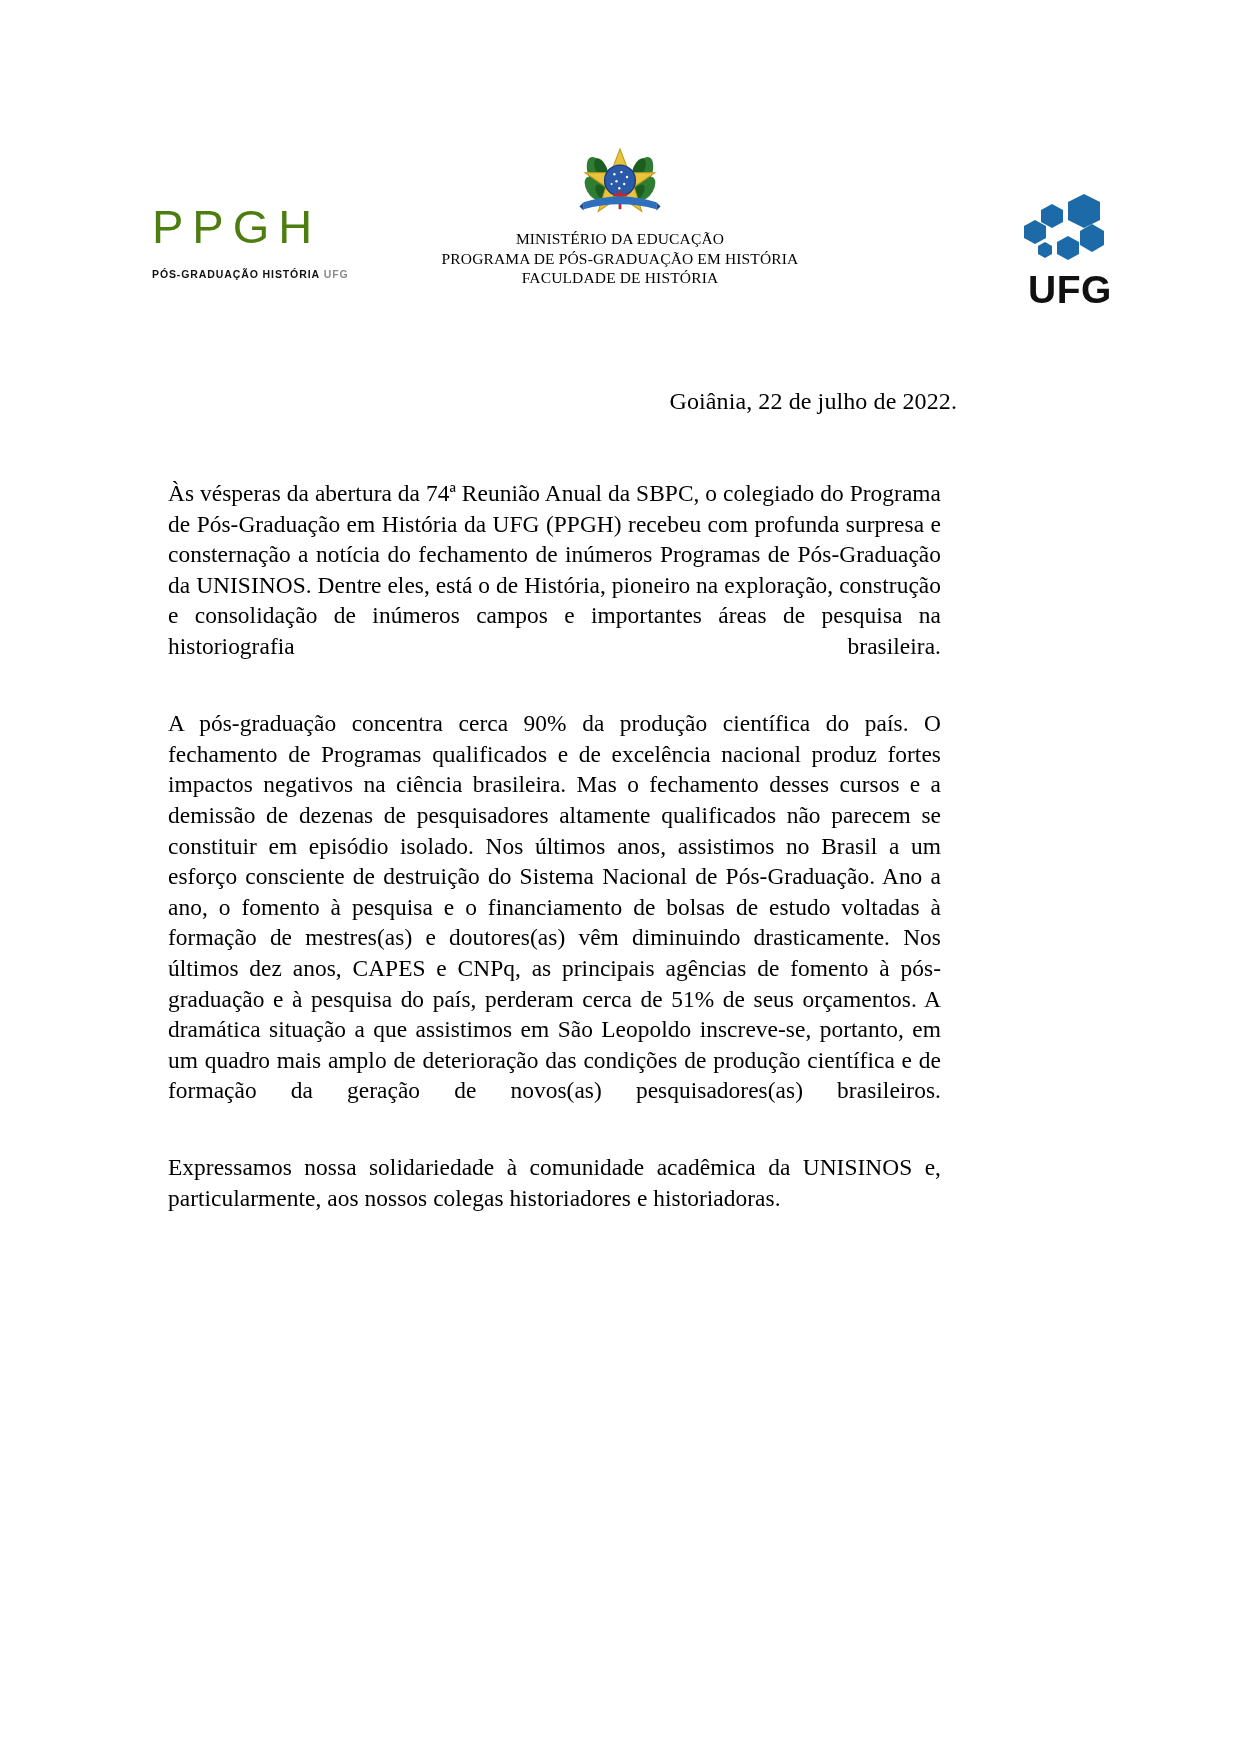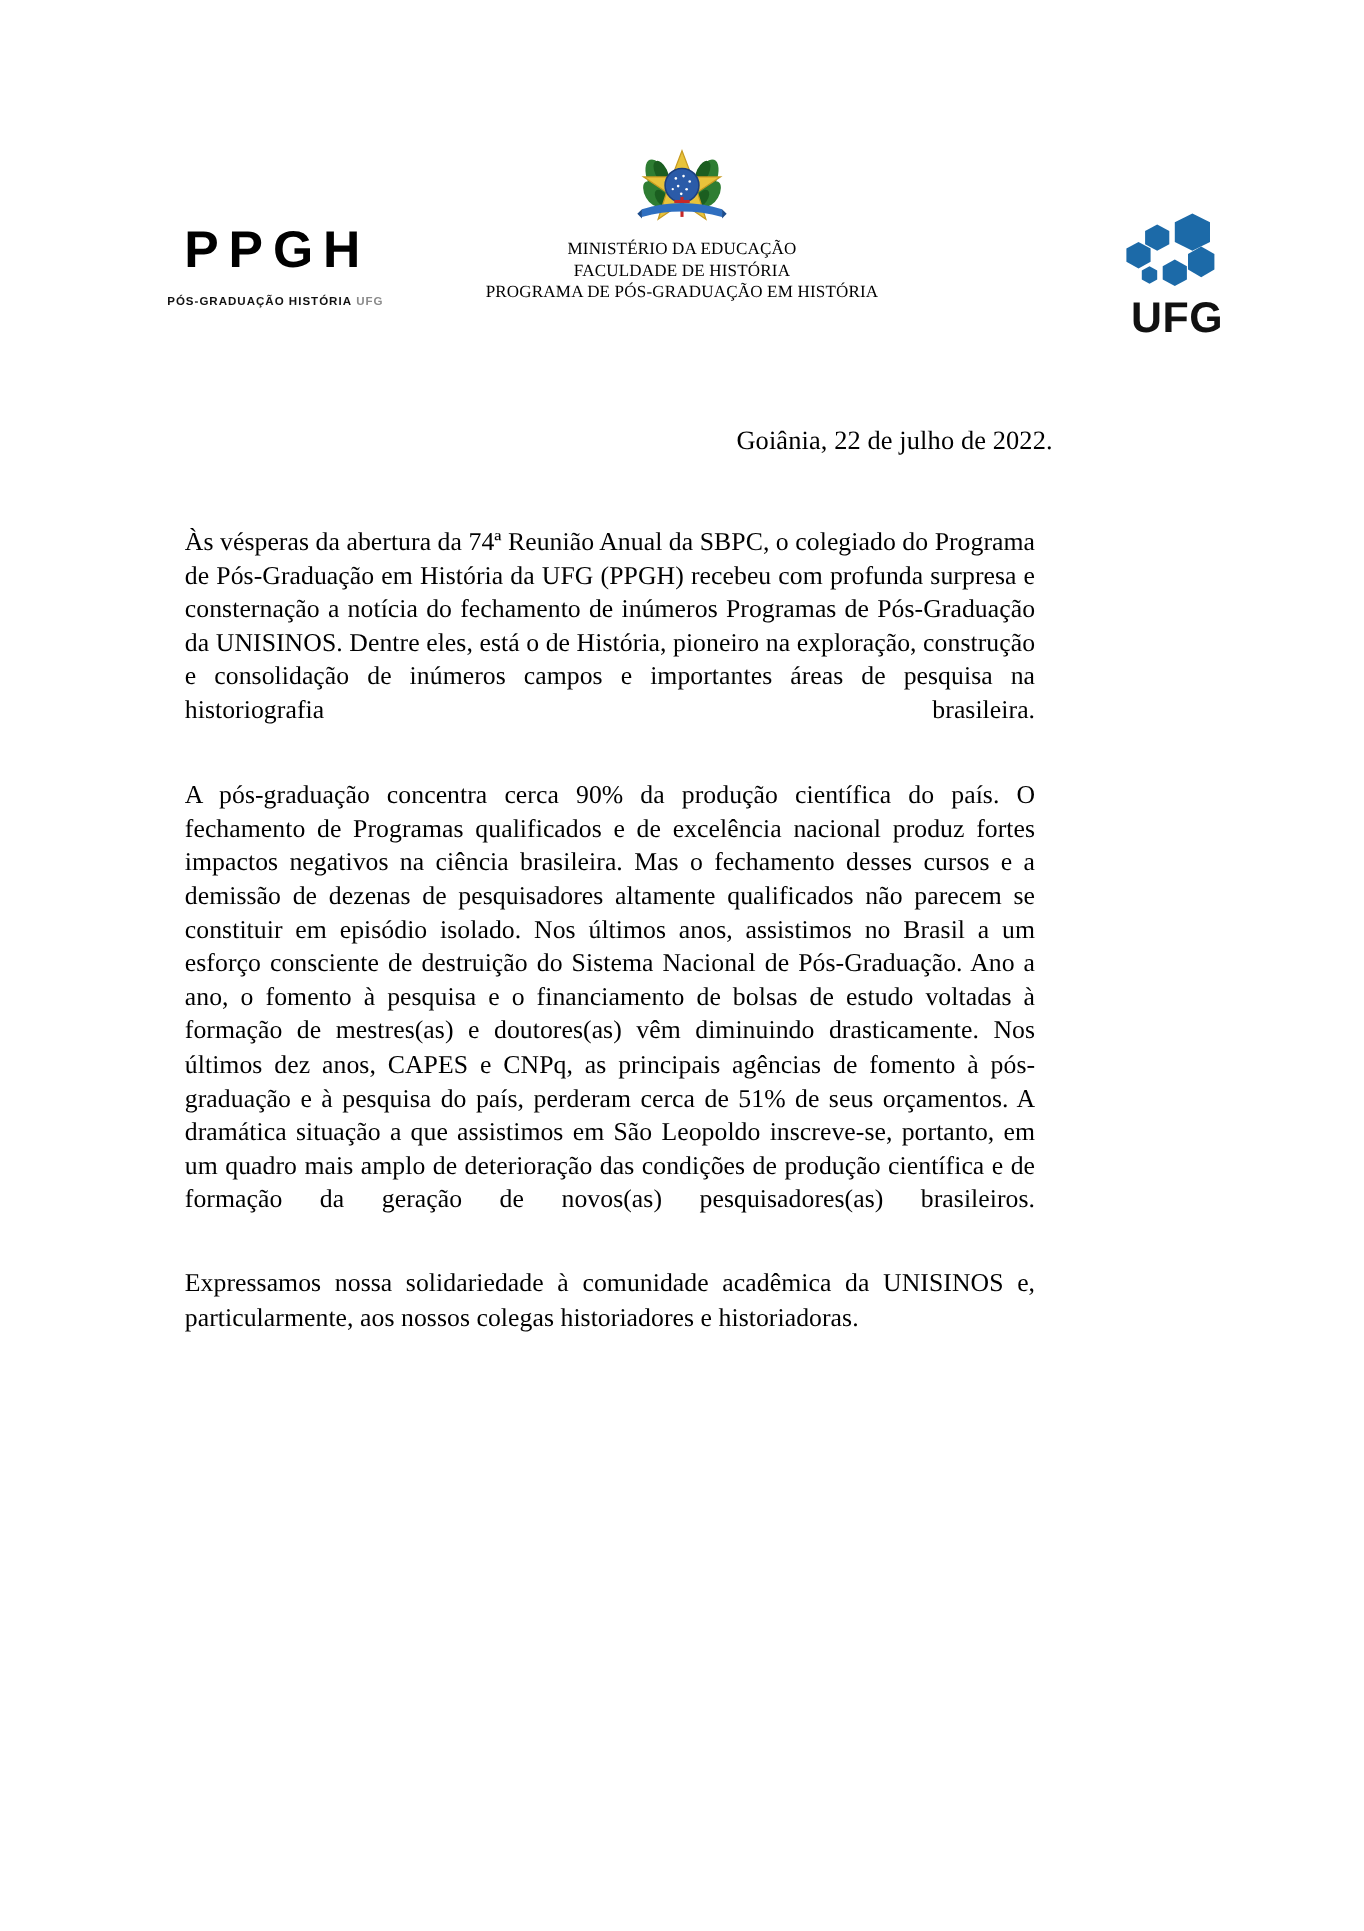--- a/index.html
+++ b/index.html
@@ -36,45 +36,44 @@
   
   .ppgh-logo {
     position: absolute;
     left: 152px;
     top: 72px;
     width: 200px;
     text-align: left;
   }
   .ppgh-word {
     font-family: "Liberation Sans", "DejaVu Sans", sans-serif;
-    font-weight: 700;
+    font-weight: 400;
     font-size: 47px;
     line-height: 50px;
     letter-spacing: 9px;
-    color: #000000;
+    color: #4d7c0f;
     white-space: nowrap;
-    text-align: center;
   }
   .ppgh-sub {
     font-family: "Liberation Sans", "DejaVu Sans", sans-serif;
     font-weight: 700;
     font-size: 10.5px;
     line-height: 13px;
     letter-spacing: 0.9px;
     color: #111111;
     white-space: nowrap;
     margin-top: 16px;
   }
   .ppgh-sub .dim { color: #8a8a8a; font-weight: 700; }
 
   
   .center-block {
     position: absolute;
     left: 370px;
-    top: 0;
+    top: 12px;
     width: 500px;
     text-align: center;
   }
   .brasao {
     width: 84px;
     height: 84px;
     margin: 0 auto 3px auto;
     display: block;
   }
   .gov-lines {
@@ -192,22 +191,22 @@
 
         <rect x="58" y="70" width="4" height="26" fill="#C62828"></rect>
         <rect x="50" y="74" width="20" height="4" fill="#C62828"></rect>
 
         <path d="M8 86 Q60 70 112 86 L112 96 Q60 82 8 96 Z" fill="#2F6FC0"></path>
         <path d="M8 86 L2 92 L8 98 Z" fill="#1C4C8C"></path>
         <path d="M112 86 L118 92 L112 98 Z" fill="#1C4C8C"></path>
       </svg>
 
       <div class="gov-lines">MINISTÉRIO DA EDUCAÇÃO</div>
+      <div class="gov-lines">PROGRAMA DE PÓS-GRADUAÇÃO EM HISTÓRIA</div>
       <div class="gov-lines">FACULDADE DE HISTÓRIA</div>
-      <div class="gov-lines">PROGRAMA DE PÓS-GRADUAÇÃO EM HISTÓRIA</div>
     </div>
 
     <div class="ufg-logo">
       <div class="ufg-hex-wrap">
         <svg viewBox="0 0 104 76" width="104" height="76">
           <g fill="#1C6AA8">
 
             <polygon points="66,2 82,10 82,28 66,36 50,28 50,10"></polygon>
 
             <polygon points="34,12 45,18 45,30 34,36 23,30 23,18"></polygon>

